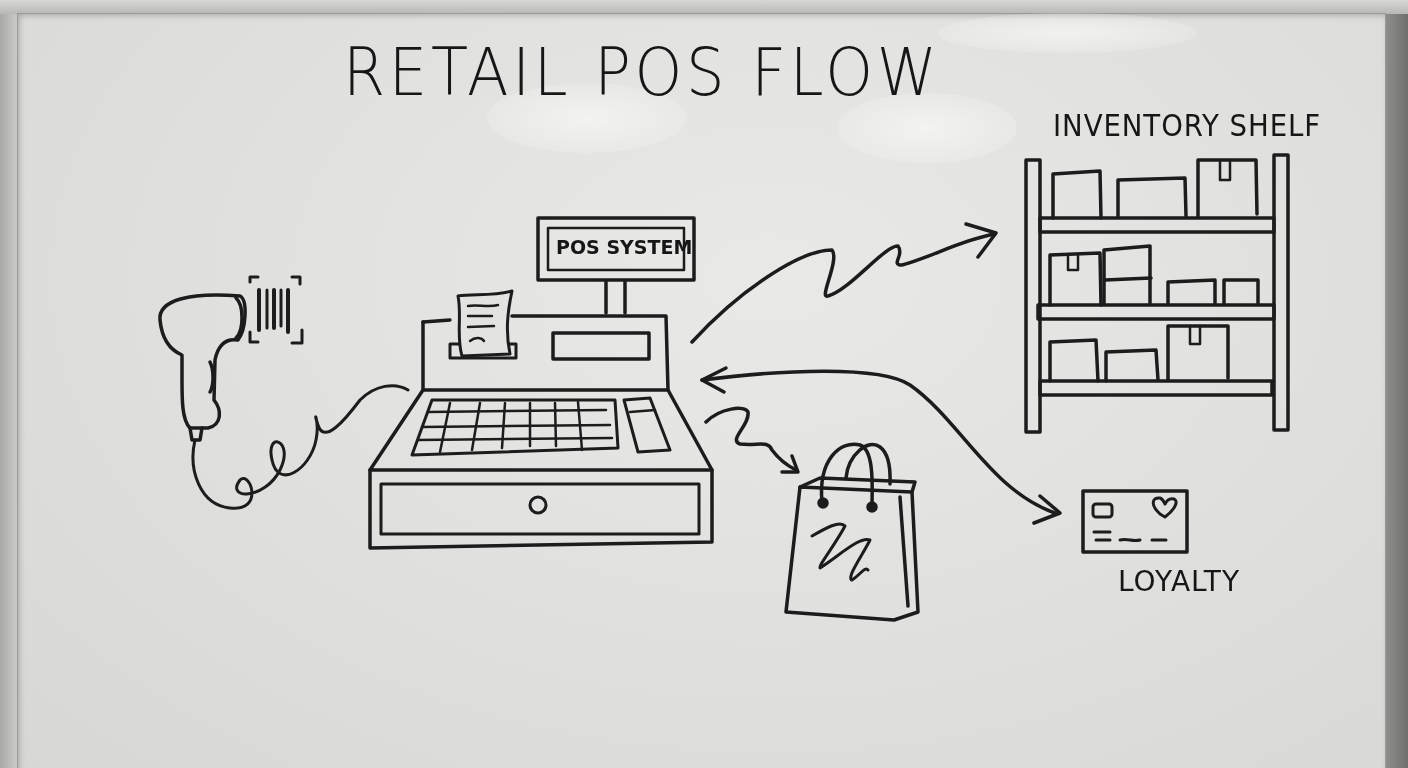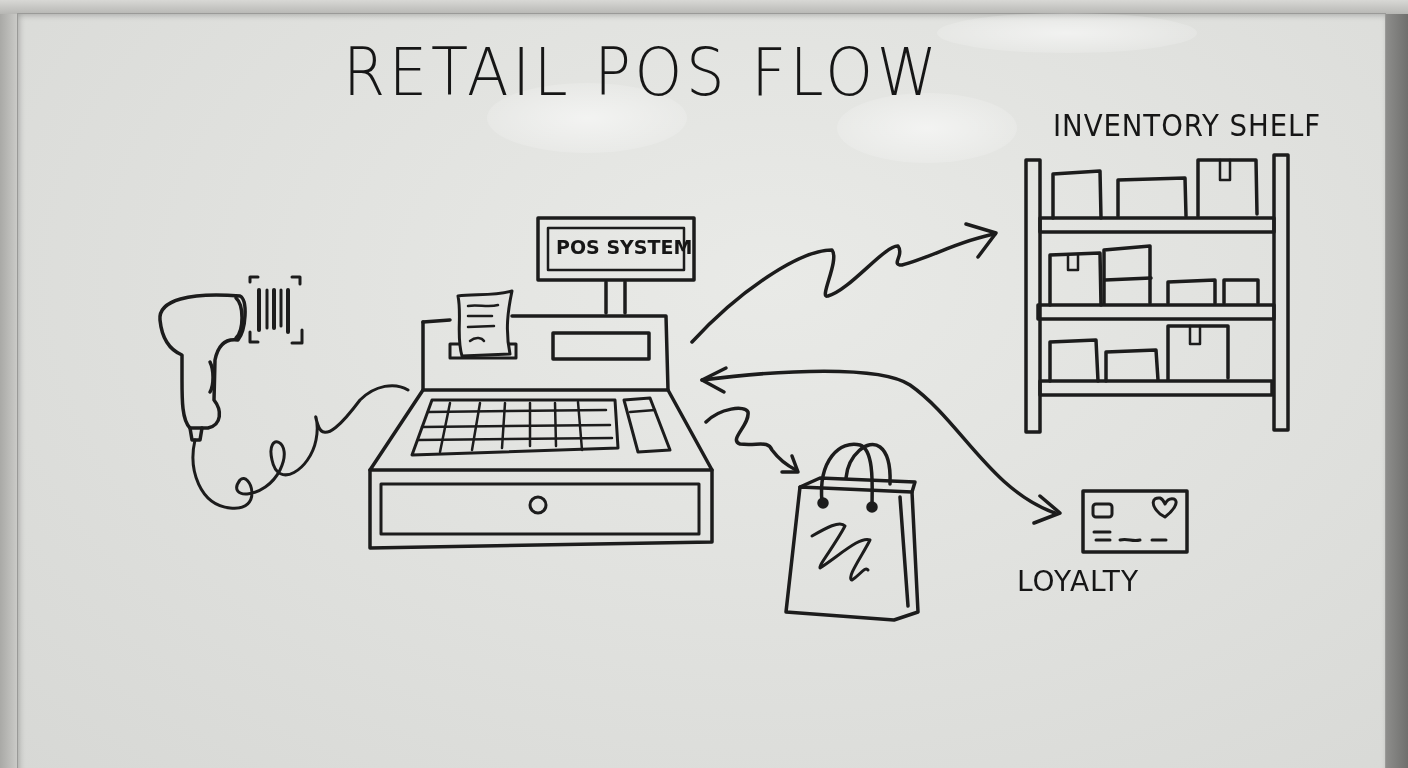--- a/index.html
+++ b/index.html
@@ -34,21 +34,21 @@
     .label {
       position: absolute; color: #161616; white-space: nowrap;
       font-family: "DejaVu Sans", sans-serif; letter-spacing: 1px;
     }
     .title {
       left: 343px; top: 34px; font-size: 66px; font-weight: 300;
       letter-spacing: 4px; transform: scaleX(0.92); transform-origin: left top;
     }
     .shelf-label { left: 1053px; top: 108px; font-size: 30px; transform: scaleX(0.92); transform-origin: left top; }
     .pos-label   { left: 556px; top: 236px; font-size: 19px; font-weight: bold; letter-spacing: 0; }
-    .card-label  { left: 1008px; top: 565px; font-size: 28px; text-align: center; width: 140px; line-height: 34px; }
+    .card-label  { left: 1109px; top: 565px; font-size: 28px; text-align: center; width: 140px; line-height: 34px; }
   </style>
 </head>
 <body>
 
 <div class="frame"></div>
 <div class="frame-top"></div>
 <div class="board">
   <div class="glare" style="left:470px;top:70px;width:200px;height:70px;"></div>
   <div class="glare" style="left:820px;top:80px;width:180px;height:70px;"></div>
   <div class="glare" style="left:920px;top:0px;width:260px;height:40px;"></div>

